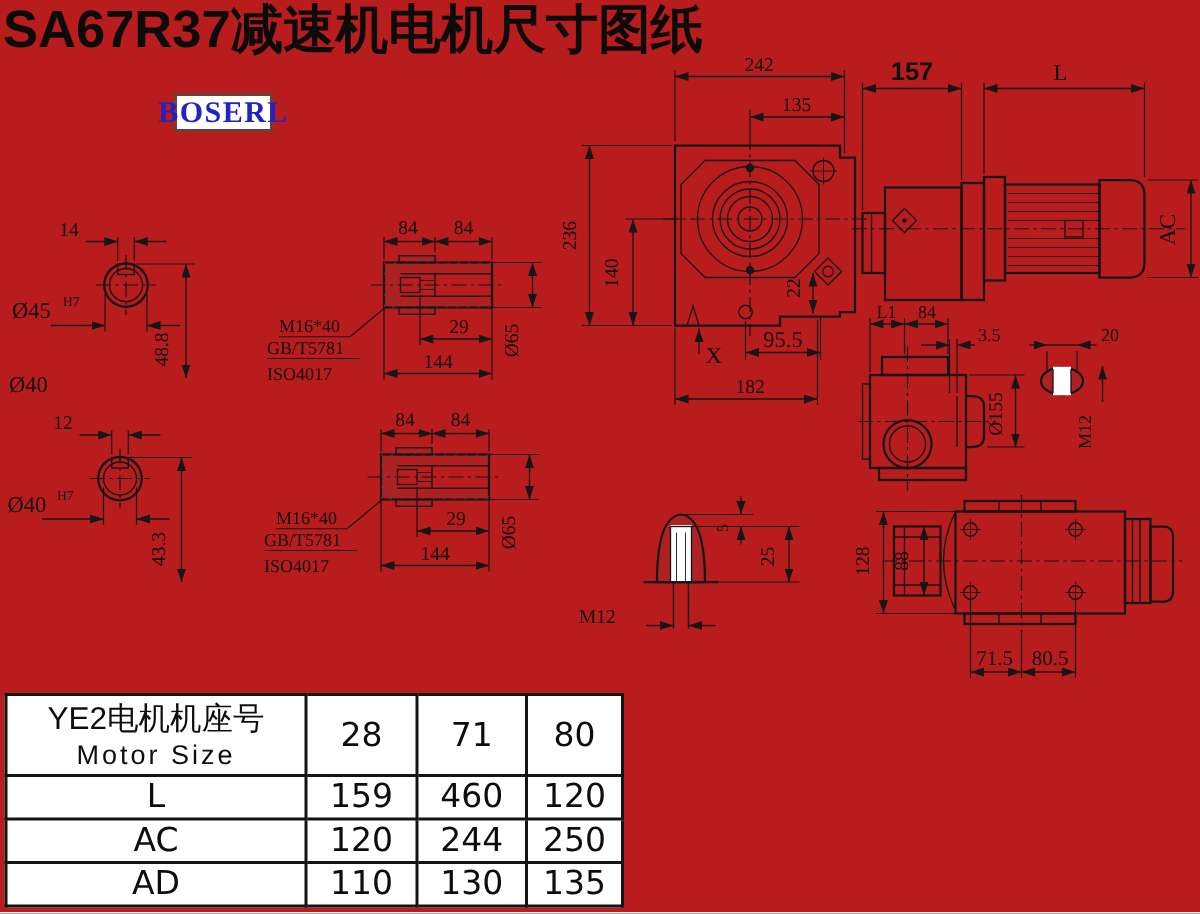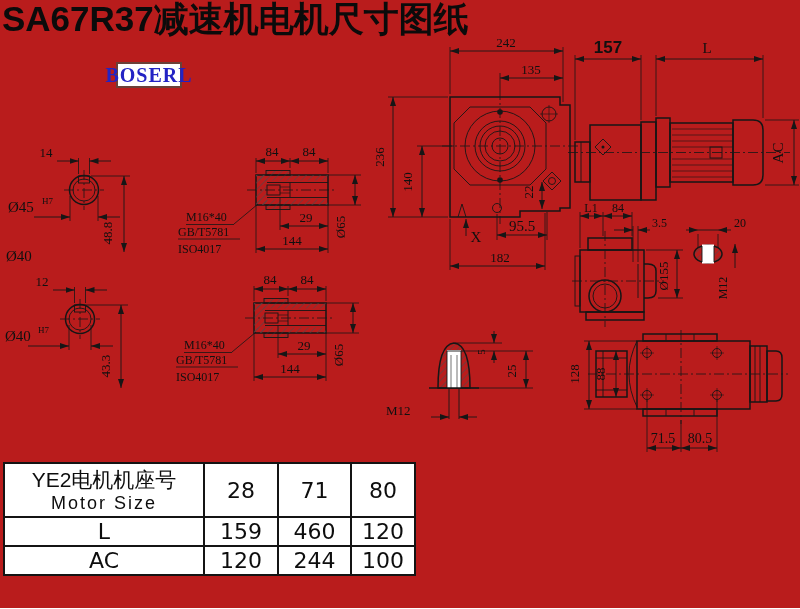--- a/index.html
+++ b/index.html
@@ -412,18 +412,24 @@
       <tr class="row">
         <td>L</td>
         <td>159</td>
         <td>460</td>
         <td>120</td>
       </tr>
       <tr class="row">
         <td>AC</td>
         <td>120</td>
         <td>244</td>
-        <td>100</td>
+        <td>250</td>
+      </tr>
+      <tr class="row">
+        <td>AD</td>
+        <td>110</td>
+        <td>130</td>
+        <td>135</td>
       </tr>
     </tbody>
   </table>
 
 </div>
 
 </body></html>

